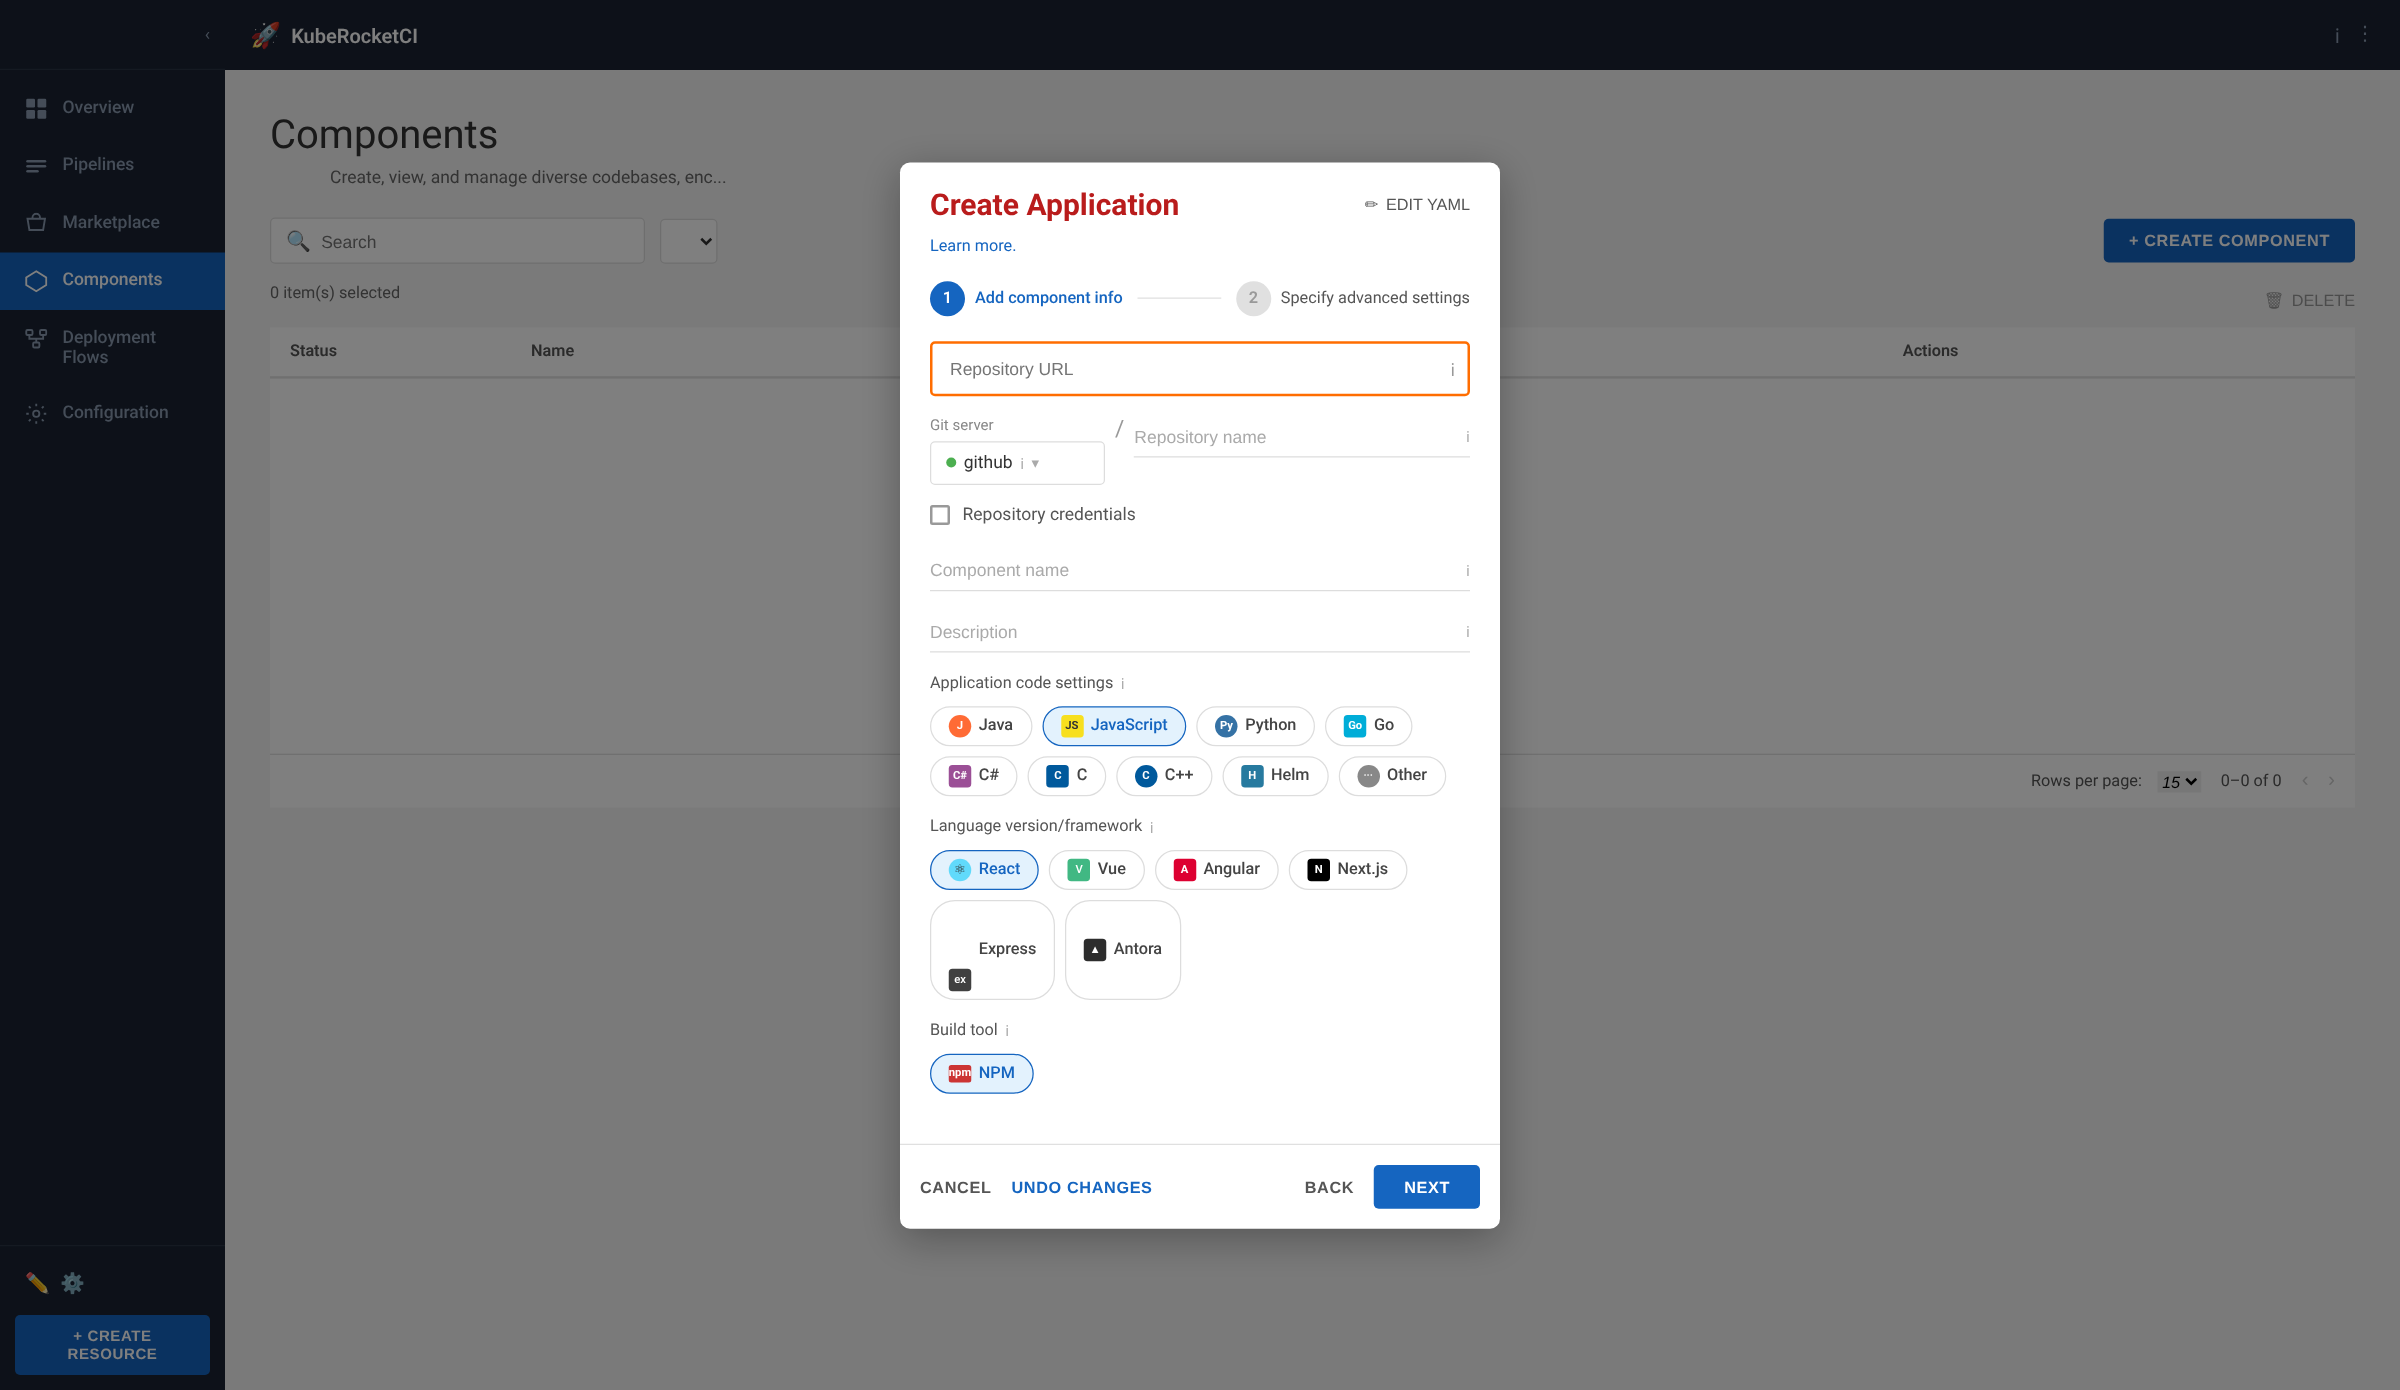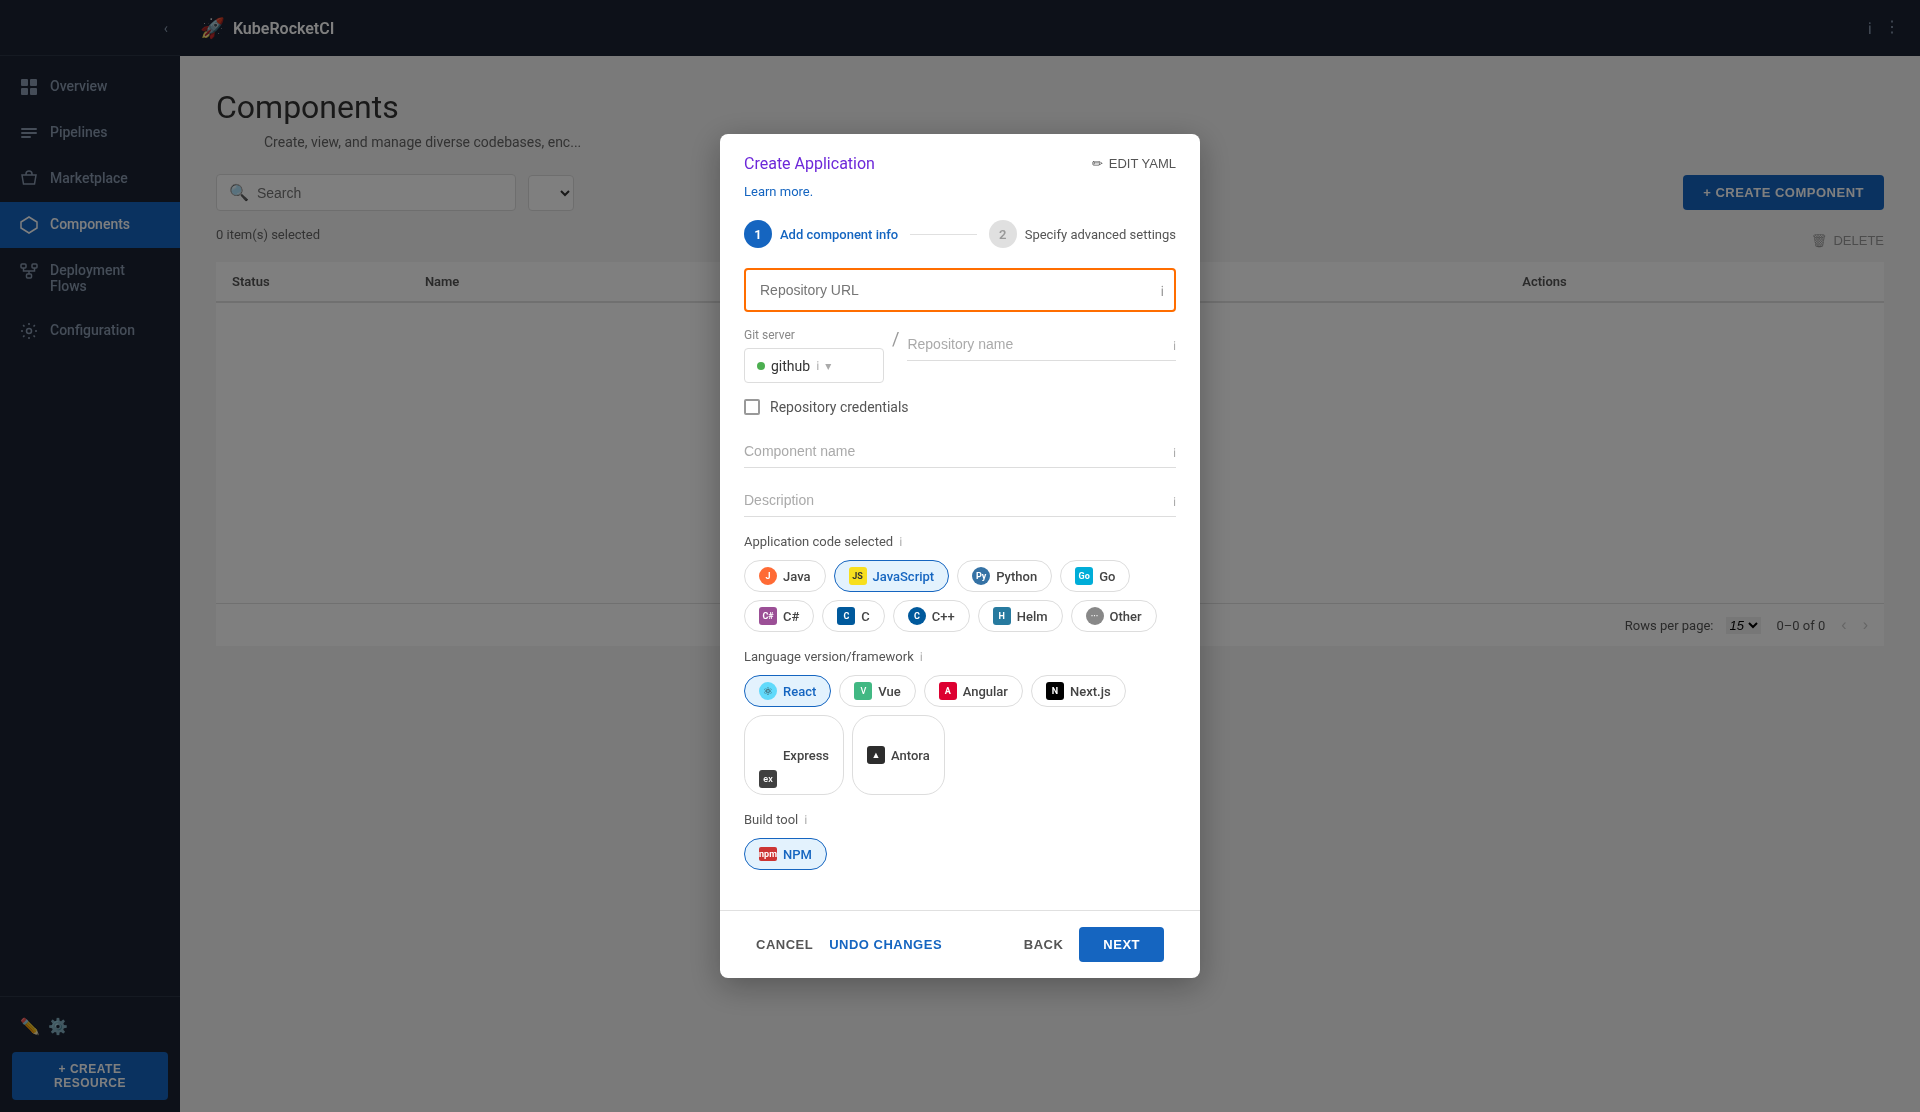--- a/index.html
+++ b/index.html
@@ -225,23 +225,23 @@
       box-shadow: 0 8px 32px rgba(0,0,0,0.3);
       position: relative;
     }
     .modal-header {
       display: flex;
       align-items: center;
       justify-content: space-between;
       padding: 20px 24px 0 24px;
     }
     .modal-title {
-      font-size: 16px;
-      font-weight: 400;
-      color: #6d28d9;
+      font-size: 24px;
+      font-weight: 700;
+      color: #b91c1c;
     }
     .edit-yaml-btn {
       display: flex;
       align-items: center;
       gap: 6px;
       color: #555;
       font-size: 13px;
       font-weight: 500;
       cursor: pointer;
       background: none;
@@ -429,21 +429,21 @@
     .chip.selected {
       border-color: #1565c0;
       background: #e3f2fd;
       color: #1565c0;
     }
     .chip-icon { width: 18px; height: 18px; display: inline-flex; align-items: center; justify-content: center; font-size: 13px; }
 
     .modal-footer {
       display: flex;
       align-items: center;
-      padding: 16px 36px;
+      padding: 16px 16px;
       border-top: 1px solid #e0e0e0;
       gap: 16px;
     }
     .cancel-btn {
       background: none;
       border: none;
       color: #555;
       font-size: 13px;
       font-weight: 600;
       cursor: pointer;
@@ -708,21 +708,21 @@
         <input class="underline-input" type="text" placeholder="Component name" style="">
         <span style="position:absolute;right:0;top:50%;transform:translateY(-50%);color:#aaa;font-size:12px;">ℹ</span>
       </div>
 
       <div class="underline-input-wrap">
         <input class="underline-input" type="text" placeholder="Description" style="">
         <span style="position:absolute;right:0;top:50%;transform:translateY(-50%);color:#aaa;font-size:12px;">ℹ</span>
       </div>
 
       <div class="section-label">
-        <span>Application code selected</span>
+        <span>Application code settings</span>
         <span style="color:#aaa;font-size:12px;">ℹ</span>
       </div>
       <div class="chip-group">
         <div class="chip">
           <span class="chip-icon lang-java">J</span>
           <span>Java</span>
         </div>
         <div class="chip selected">
           <span class="chip-icon lang-js">JS</span>
           <span>JavaScript</span>

